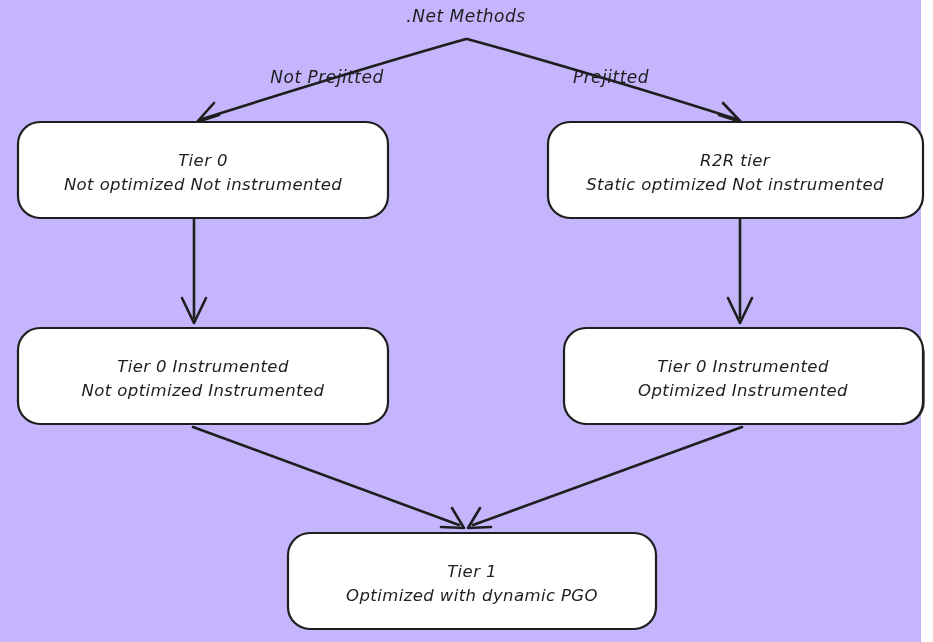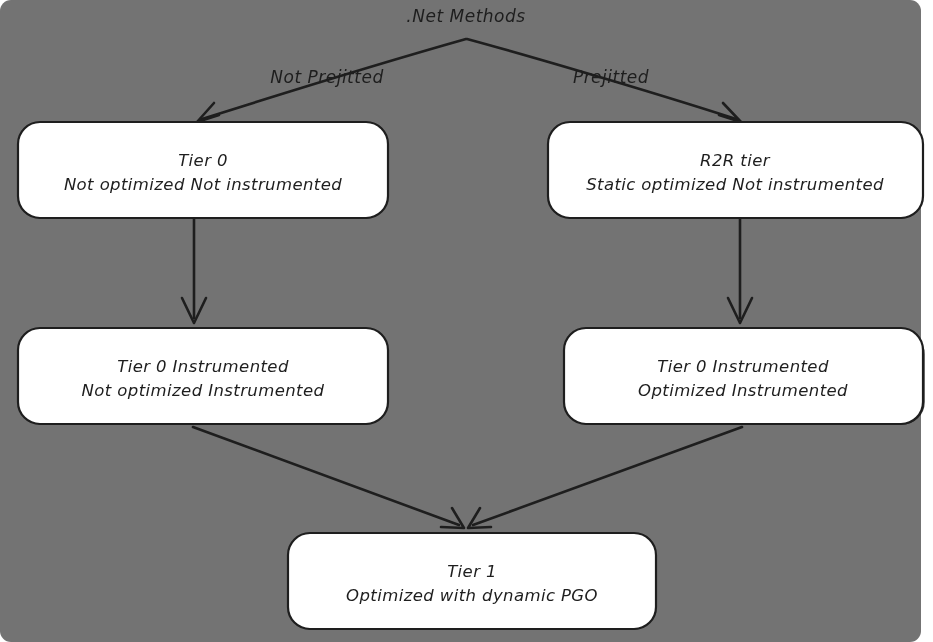--- a/index.html
+++ b/index.html
@@ -10,22 +10,21 @@
   body {
     width: 933px;
     height: 642px;
     overflow: hidden;
     font-family: "DejaVu Sans", sans-serif;
   }
   #diagram-root {
     position: relative;
     width: 921px;
     height: 642px;
-    background: #737373;
-    border-radius: 11px;
+    background: #c4b5fd;
   }
   svg#flow {
     display: block;
     width: 933px;
     height: 642px;
   }
   .node-shape {
     fill: #ffffff;
     stroke: #1e1e1e;
     stroke-width: 2.2;

